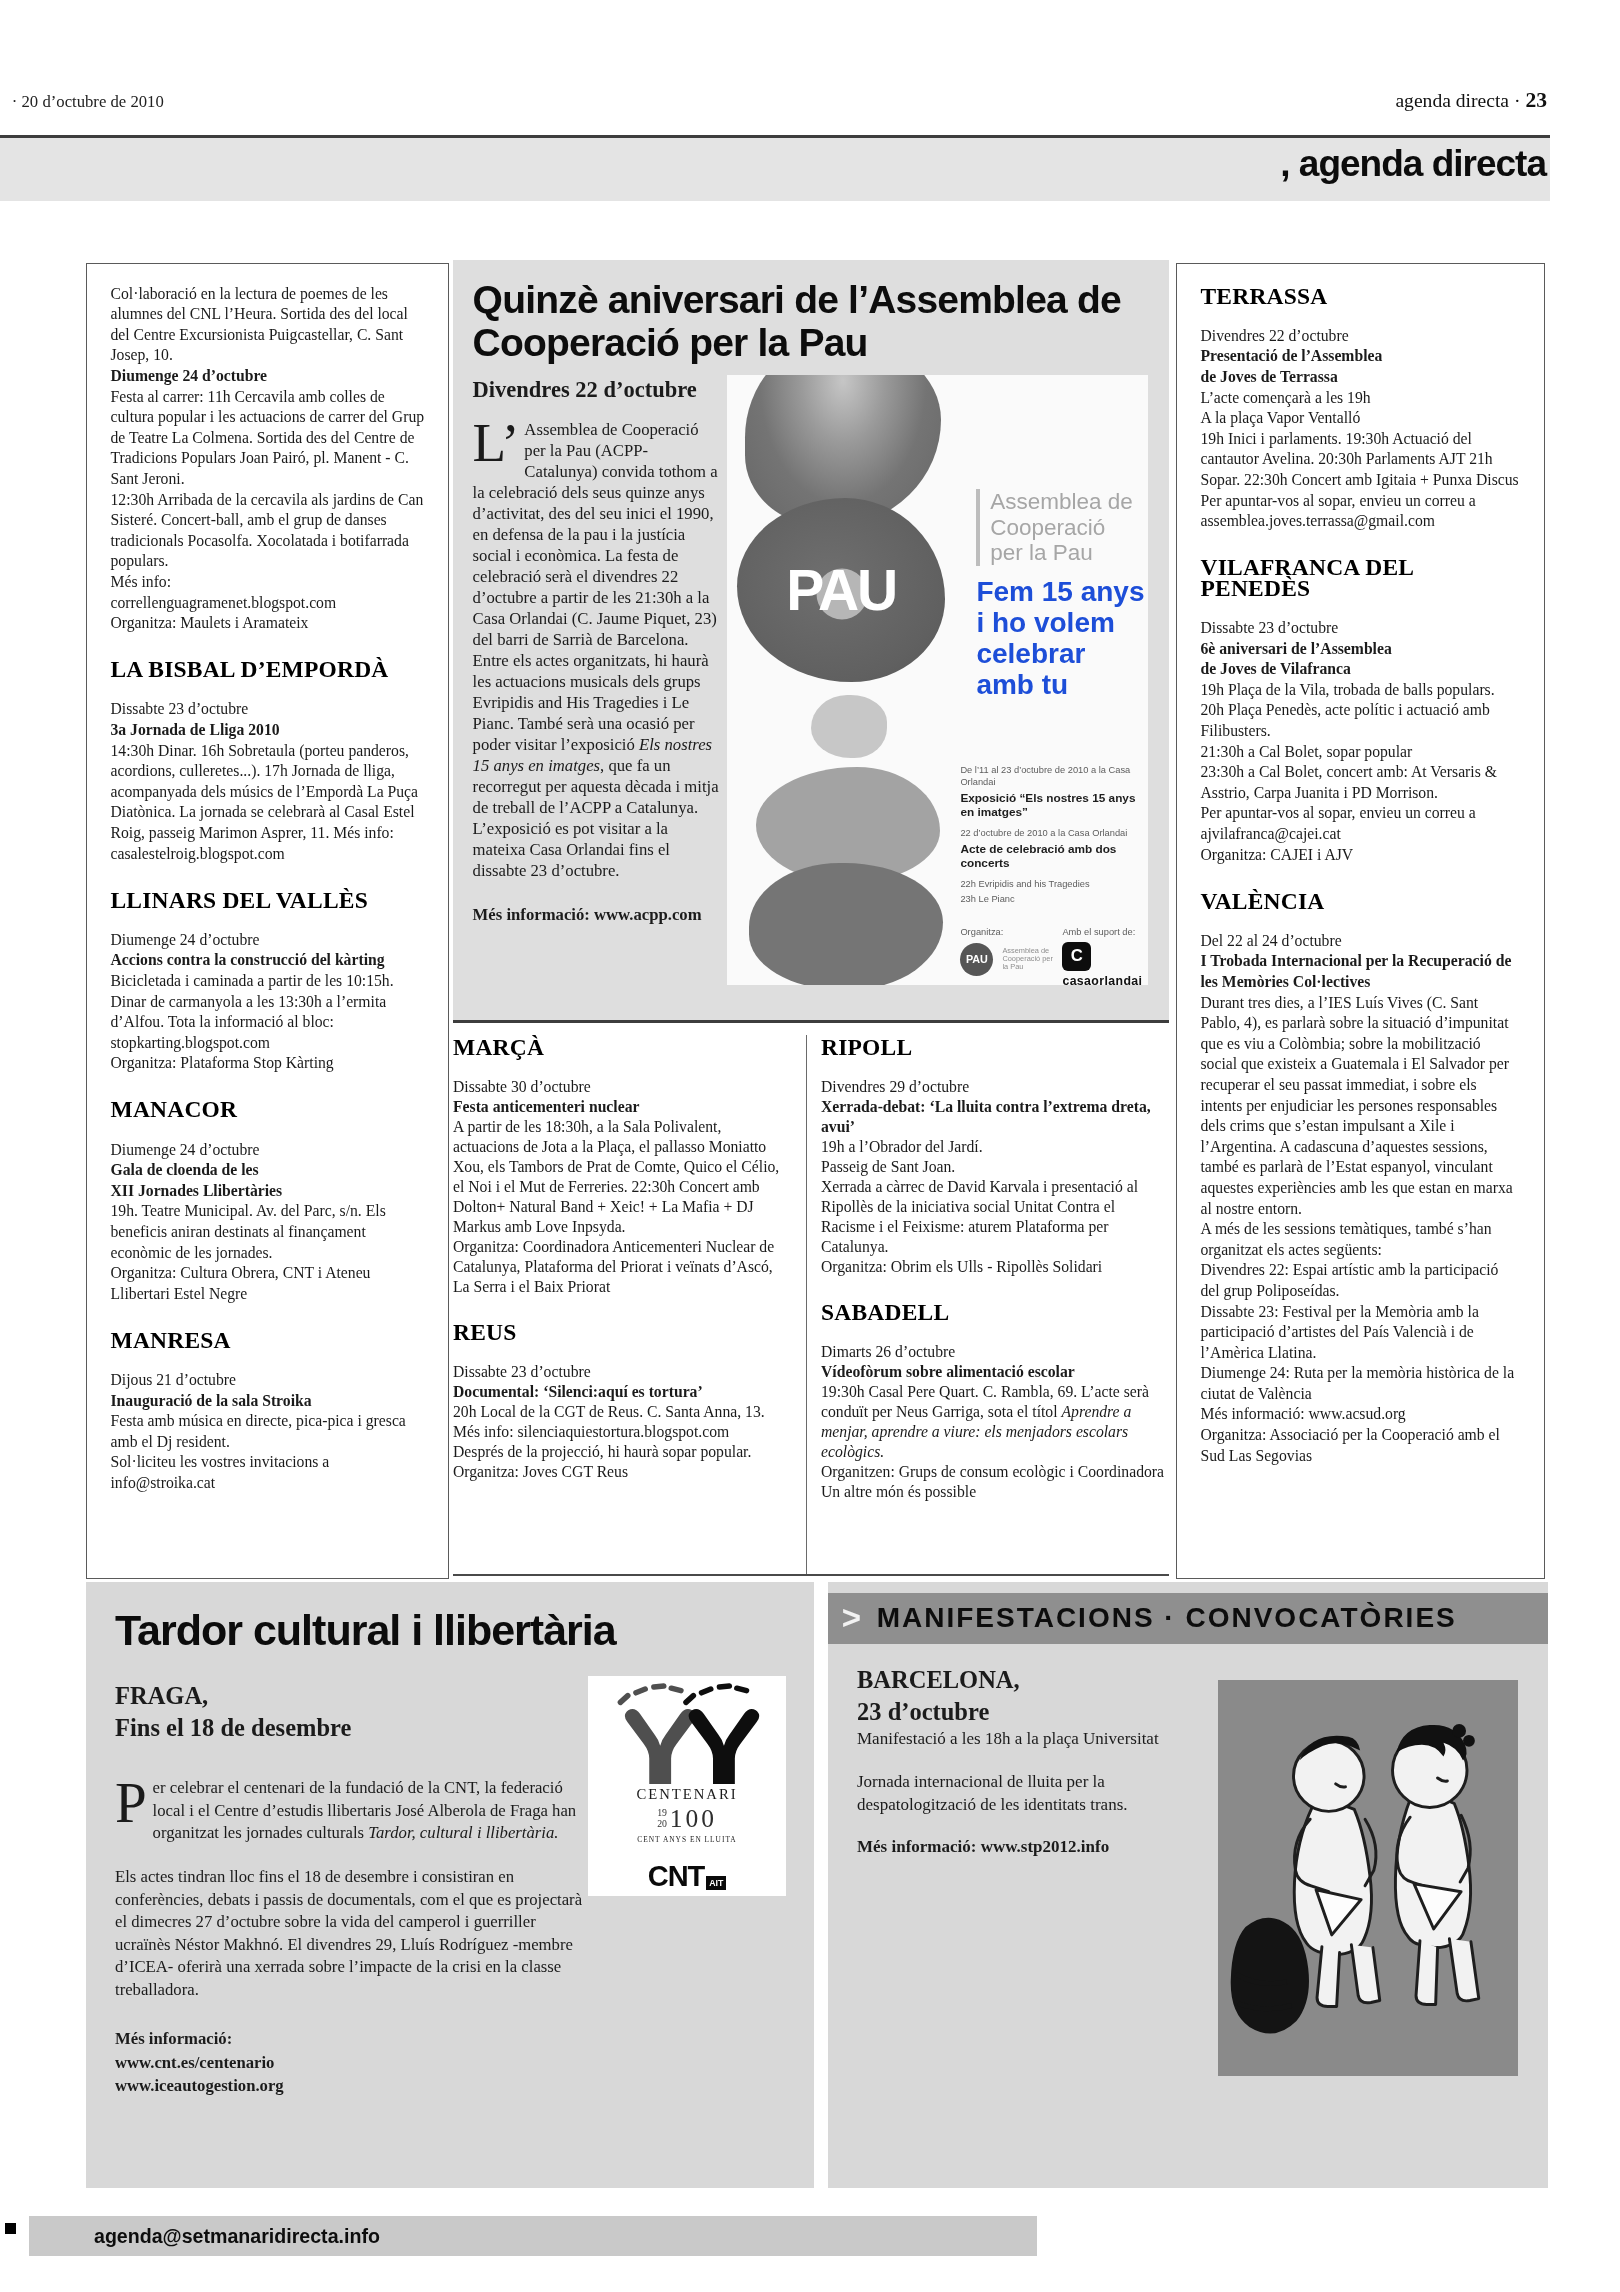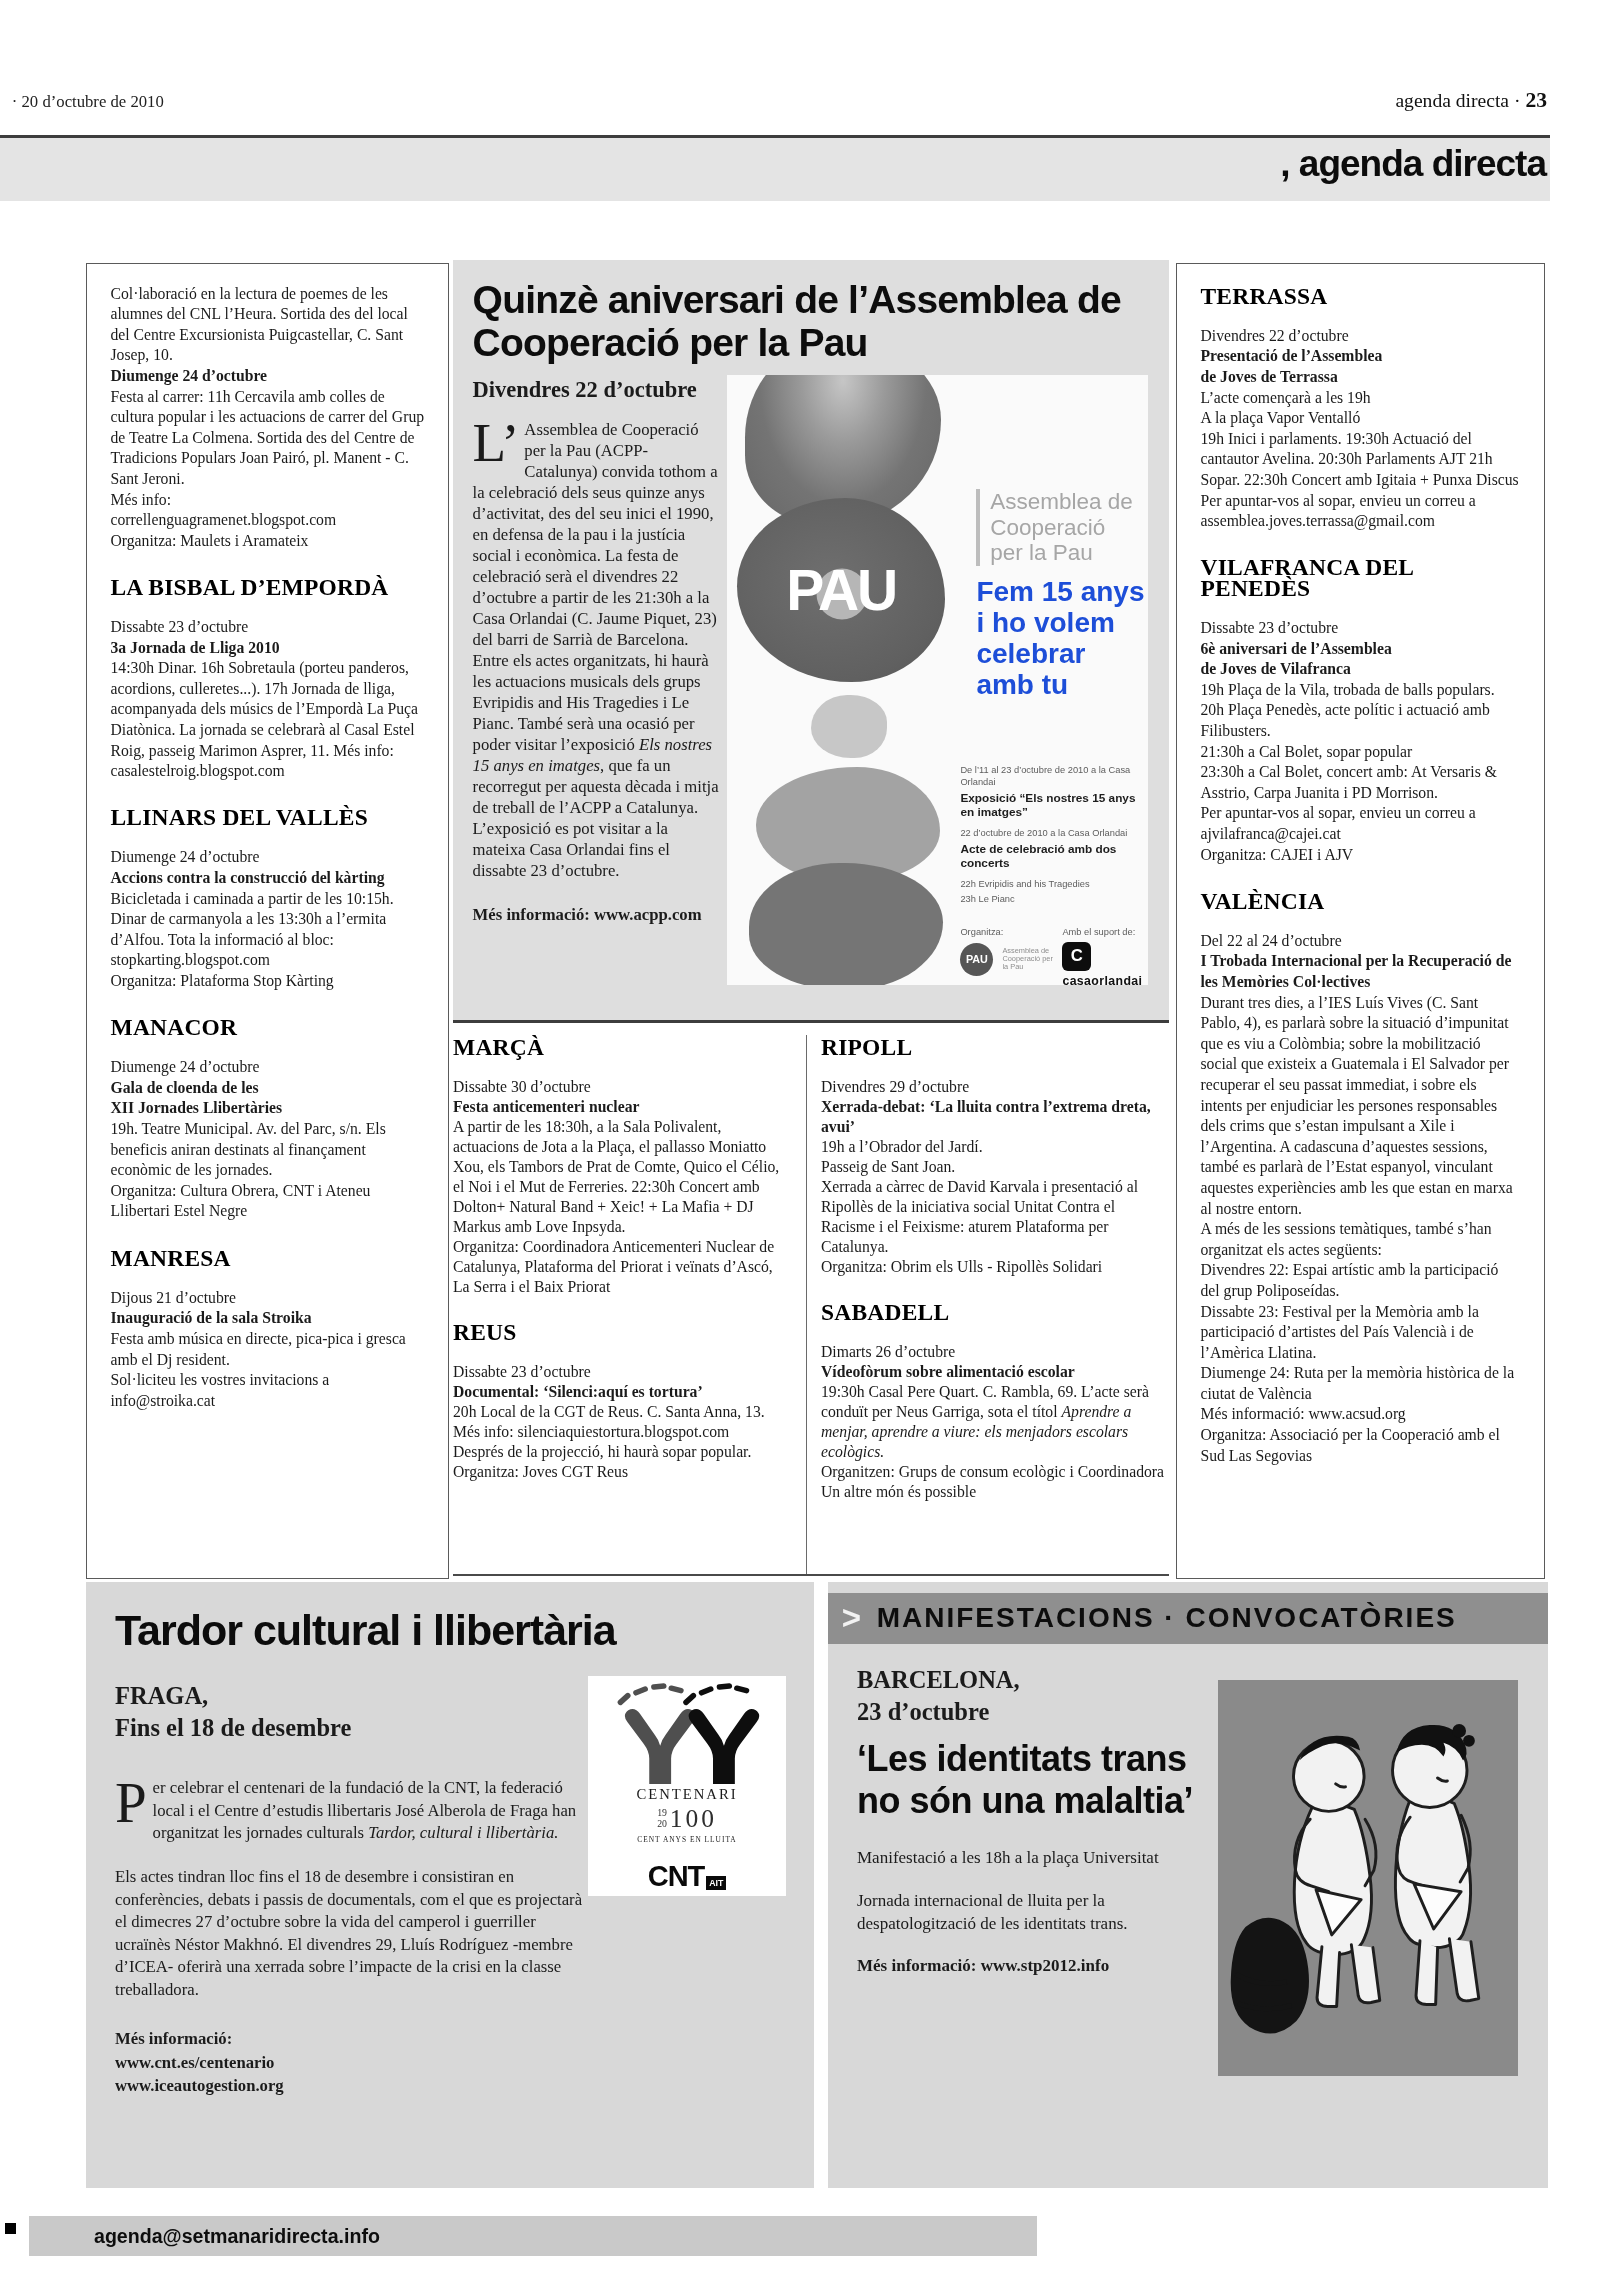--- a/index.html
+++ b/index.html
@@ -125,20 +125,21 @@
     <span class="num">23</span>
   </div>
   <div class="abs top-rule"></div>
   <div class="abs head-band"></div>
   <div class="abs band-title sans">, agenda directa</div>
 
   <div class="abs listing col-left">
     <p>Col·laboració en la lectura de poemes de les alumnes del CNL l’Heura. Sortida des del local del Centre Excursionista Puigcastellar, C. Sant Josep, 10.</p>
     <p class="b">Diumenge 24 d’octubre</p>
     <p>Festa al carrer: 11h Cercavila amb colles de cultura popular i les actuacions de carrer del Grup de Teatre La Colmena. Sortida des del Centre de Tradicions Populars Joan Pairó, pl. Manent - C. Sant Jeroni.</p>
+    <p>12:30h Arribada de la cercavila als jardins de Can Sisteré. Concert-ball, amb el grup de danses tradicionals Pocasolfa. Xocolatada i botifarrada populars.</p>
     <p>Més info:</p>
     <p>correllenguagramenet.blogspot.com</p>
     <p>Organitza: Maulets i Aramateix</p>
 
     <div class="city">LA BISBAL D’EMPORDÀ</div>
     <p>Dissabte 23 d’octubre</p>
     <p class="b">3a Jornada de Lliga 2010</p>
     <p>14:30h Dinar. 16h Sobretaula (porteu panderos, acordions, culleretes...). 17h Jornada de lliga, acompanyada dels músics de l’Empordà La Puça Diatònica. La jornada se celebrarà al Casal Estel Roig, passeig Marimon Asprer, 11. Més info: casalestelroig.blogspot.com</p>
 
     <div class="city">LLINARS DEL VALLÈS</div>
@@ -341,24 +342,20 @@
   </div>
 
   <div class="abs panel-mani">
     <div class="mani-band">
       <span class="mani-gt sans">&gt;</span>
       <span class="mani-banner sans">MANIFESTACIONS · CONVOCATÒRIES</span>
     </div>
     <div class="mani-content">
       <div class="m-place">BARCELONA,</div>
       <div class="m-place">23 d’octubre</div>
-      <div class="m-head">
-        <div>‘Les identitats trans</div>
-        <div>no són una malaltia’</div>
-      </div>
       <p class="m-p">Manifestació a les 18h a la plaça Universitat</p>
       <p class="m-p">Jornada internacional de lluita per la despatologització de les identitats trans.</p>
       <p class="m-info">Més informació: www.stp2012.info</p>
     </div>
 
     <div class="mani-illu">
       <svg width="300" height="396" viewBox="0 0 306 404">
         <rect width="306" height="404" fill="#8a8a8a"></rect>
         <path d="M28 252 q22-18 44 -2 q16 12 20 44 q4 34-12 54 q-22 22-48 6 q-20-14-19-48 q1-38 15-54z" fill="#141414"></path>
         <path d="M20 330 q30 10 55 2 M18 300 q25 14 52 8" stroke="#141414" stroke-width="5" fill="none"></path>

